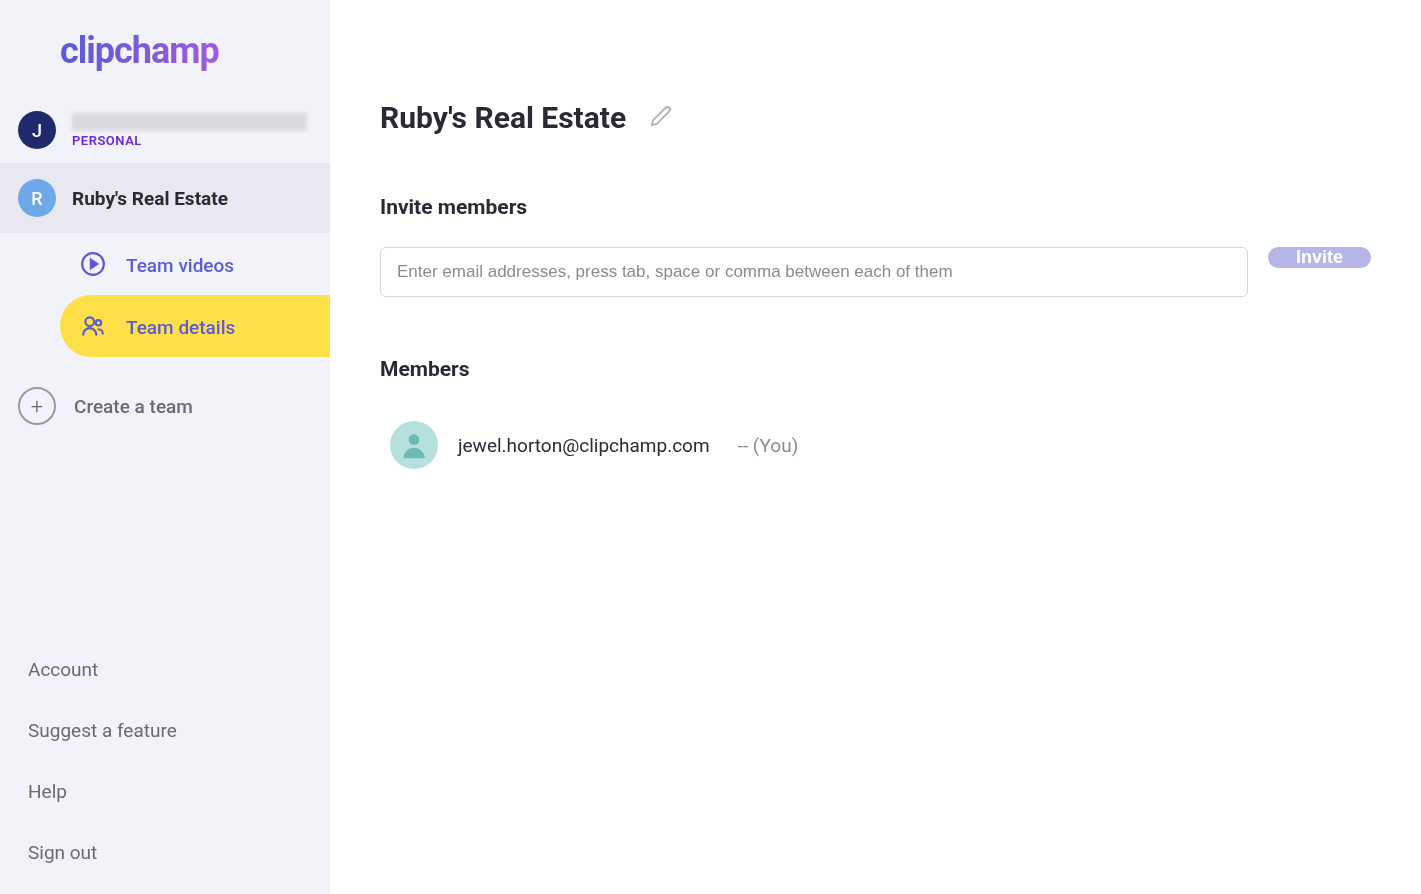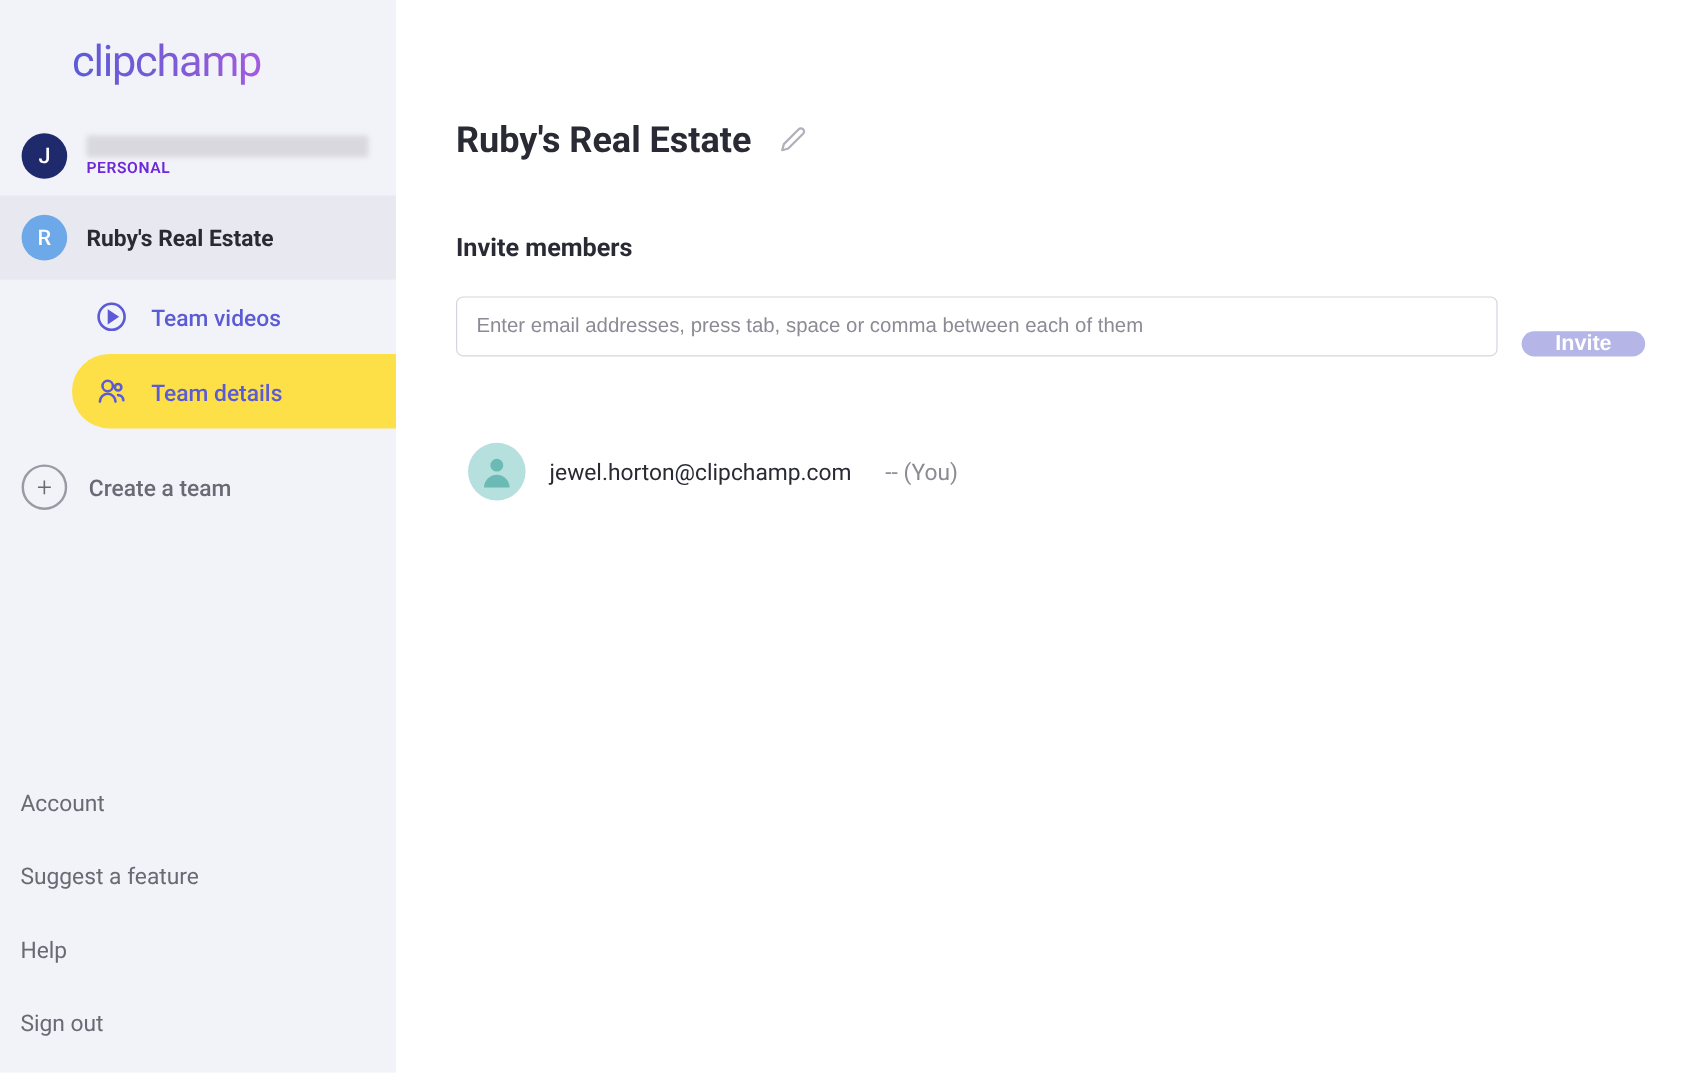--- a/index.html
+++ b/index.html
@@ -19,21 +19,21 @@
       background: #f2f2f9;
       display: flex;
       flex-direction: column;
       padding-top: 20px;
     }
     .logo-area {
       padding: 10px 0 25px 60px;
     }
     .logo {
       font-size: 36px;
-      font-weight: 400;
+      font-weight: 700;
       letter-spacing: -1px;
       background: linear-gradient(90deg, #5b5bd6 0%, #7b5bd6 30%, #a55be0 60%, #d85bce 100%);
       -webkit-background-clip: text;
       background-clip: text;
       -webkit-text-fill-color: transparent;
     }
     .account-item {
       display: flex;
       align-items: center;
       padding: 14px 18px;
@@ -135,21 +135,21 @@
     }
     .create-team-text {
       font-size: 19px;
       color: #6a6a75;
       font-weight: 500;
     }
     .spacer {
       flex: 1;
     }
     .footer-links {
-      padding: 0 24px 30px 17px;
+      padding: 0 24px 30px 28px;
       display: flex;
       flex-direction: column;
       gap: 38px;
     }
     .footer-link {
       font-size: 19px;
       color: #6a6a75;
       cursor: pointer;
     }
     .main {
@@ -173,21 +173,21 @@
     }
     .section-heading {
       font-size: 21px;
       font-weight: 700;
       color: #2a2a35;
       margin-bottom: 28px;
     }
     .invite-row {
       display: flex;
       gap: 20px;
-      align-items: flex-end;
+      align-items: flex-start;
       margin-bottom: 60px;
     }
     .email-input {
       flex: 1;
       height: 50px;
       border: 1px solid #d5d5de;
       border-radius: 6px;
       padding: 0 16px;
       font-size: 17px;
       color: #333;
@@ -298,20 +298,21 @@
       </svg>
     </span>
   </div>
 
   <h2 class="section-heading">Invite members</h2>
   <div class="invite-row">
     <input type="text" class="email-input" placeholder="Enter email addresses, press tab, space or comma between each of them" style="">
     <button class="invite-button">Invite</button>
   </div>
 
+  <h2 class="section-heading">Members</h2>
 
   <div class="member-row">
     <div class="member-avatar">
       <svg width="32" height="32" viewBox="0 0 24 24" fill="#6bbab5">
         <circle cx="12" cy="8" r="4"></circle>
         <path d="M4 22c0-4.4 3.6-8 8-8s8 3.6 8 8"></path>
       </svg>
     </div>
     <span class="member-email">jewel.horton@clipchamp.com</span>
     <span class="member-you">-- (You)</span>

